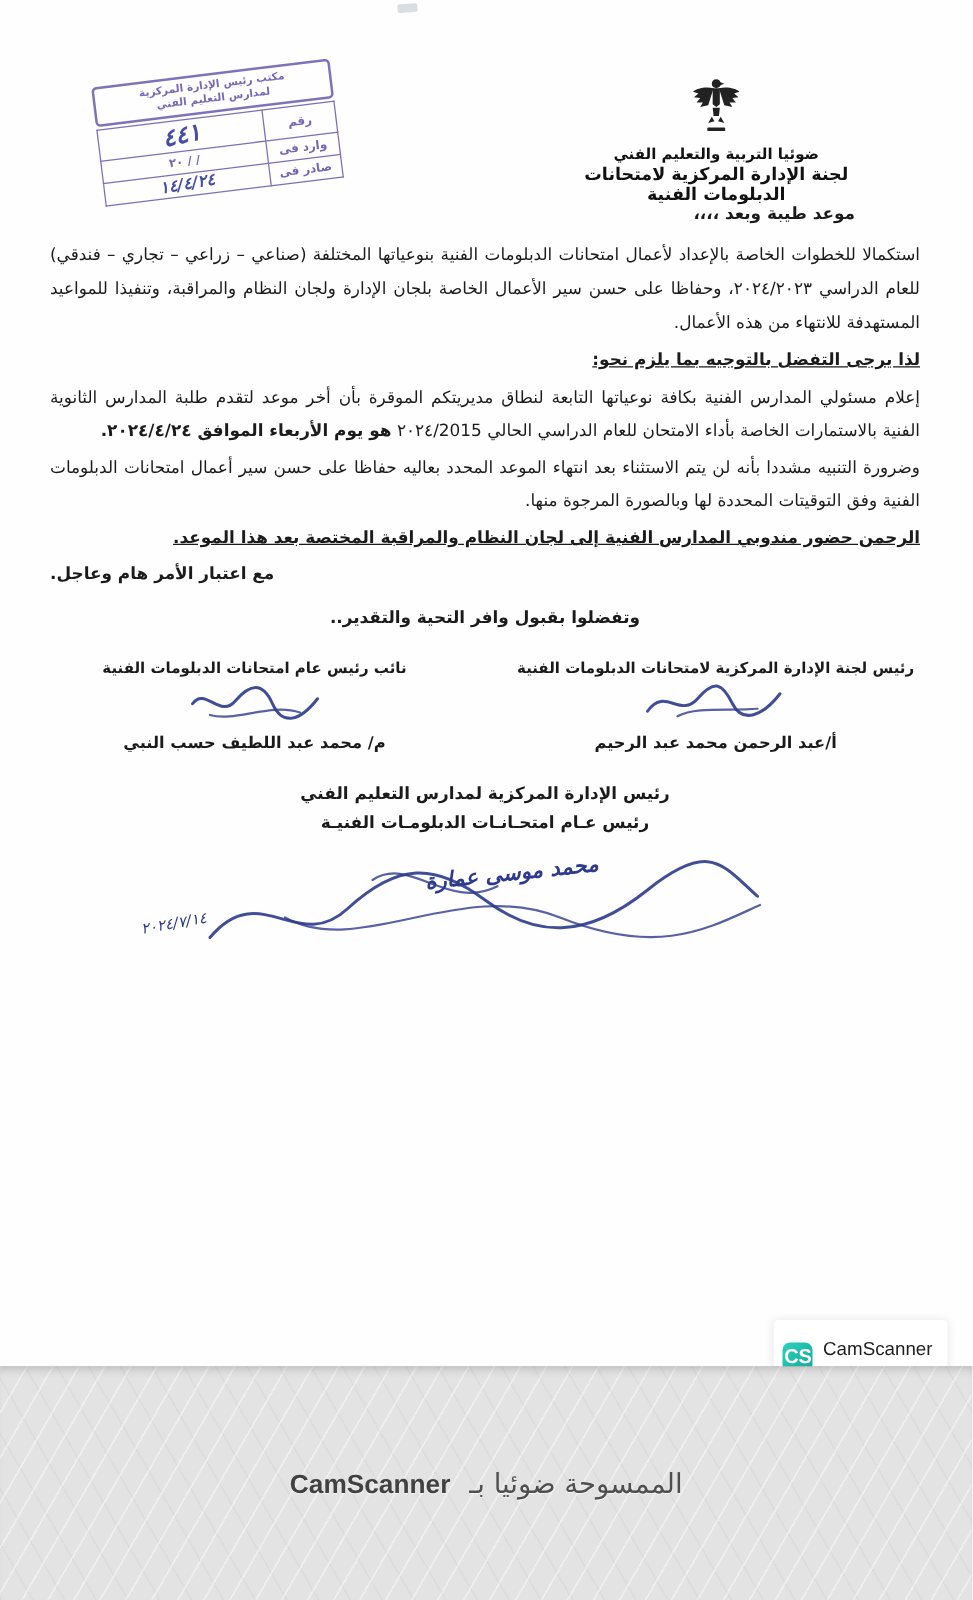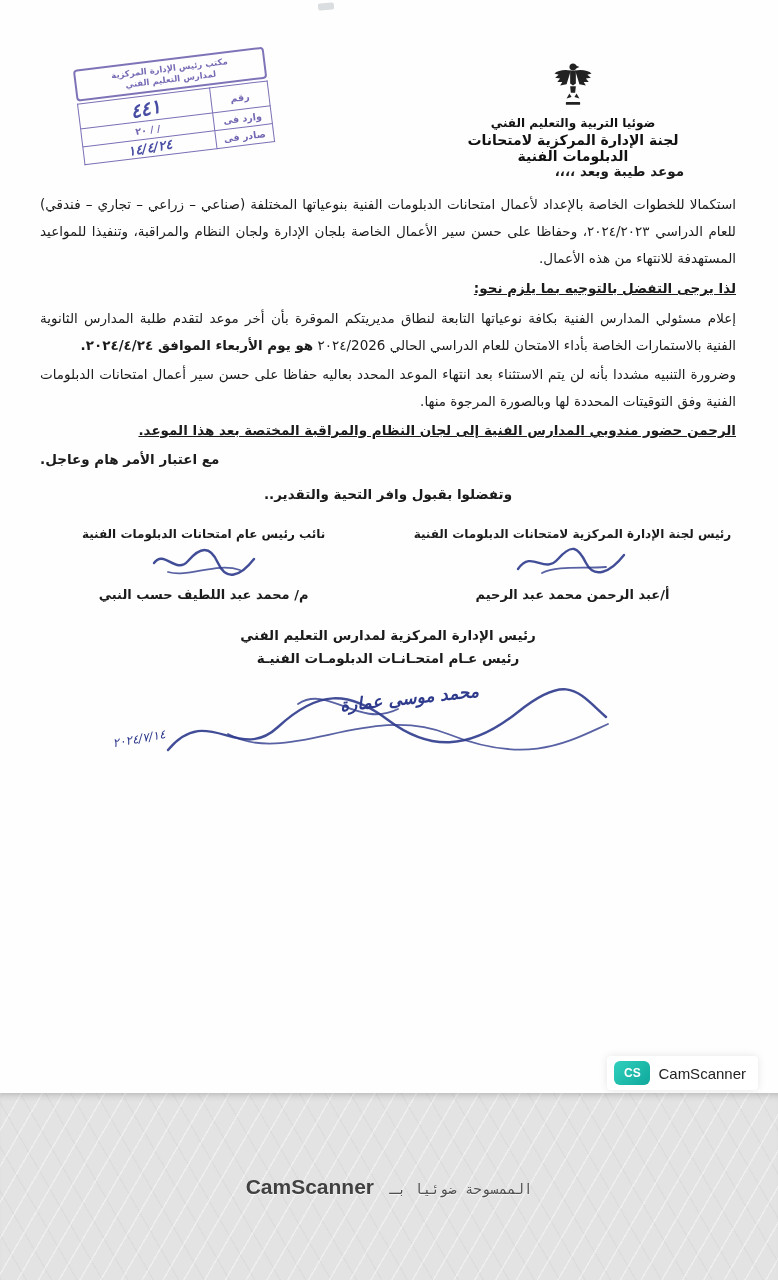--- a/index.html
+++ b/index.html
@@ -74,44 +74,45 @@
   .hand-name { font-size:17px; fill:#2e3a8c; font-style:italic; font-weight:bold; }
   .hand-date { font-size:12px; fill:#2e3a8c; font-style:italic; }
   
   .cam {
     position:absolute; right:20px; top:1056px;
     display:flex; align-items:center; gap:8px;
     background:#ffffff; padding:5px 12px 5px 7px; border-radius:4px;
     box-shadow:0 0 8px rgba(0,0,0,.10);
   }
   .cam-badge {
-    width:36px; height:24px; border-radius:6px;
+    width:24px; height:24px; border-radius:6px;
     background:linear-gradient(135deg,#2fd0bd,#10a89b);
-    color:#fff; font-weight:bold; font-size:12px;
+    color:#fff; font-weight:bold; font-size:16px;
     display:flex; align-items:center; justify-content:center;
     font-family:"Liberation Sans", sans-serif;
+    margin-top:13px;
   }
   .cam-brand {
     font-family:"Liberation Sans", sans-serif;
     font-size:15px; color:#1f1f1f; font-weight:500;
   }
   
   .footer {
     position:absolute; top:1093px; left:0; right:0; bottom:0;
     background-color:#e3e3e3;
     background-image:
       repeating-linear-gradient(120deg, rgba(255,255,255,.40) 0 1.5px, transparent 1.5px 18px),
       repeating-linear-gradient(60deg, rgba(0,0,0,.028) 0 1.5px, transparent 1.5px 22px);
     box-shadow: inset 0 7px 9px -7px rgba(0,0,0,.28);
   }
   .footer-text {
     position:absolute; left:0; right:0; top:82px;
     text-align:center; direction:rtl; color:#4f4f4f;
   }
-  .footer-ar { font-size:14px; margin-left:10px; text-shadow:0 1px 0 rgba(255,255,255,.65);font-family:Liberation Mono, monospace; }
+  .footer-ar { font-size:22px; margin-left:10px; text-shadow:0 1px 0 rgba(255,255,255,.65); }
   .footer-brand {
     font-family:"Liberation Sans", sans-serif;
     font-size:21px; font-weight:600; color:#414141;
     text-shadow:0 1px 0 rgba(255,255,255,.65);
   }
 </style>
 </head>
 <body>
 
 <div class="doc">
@@ -155,21 +156,21 @@
       </g>
     </svg>
     <div class="lh1">ضوئيا التربية والتعليم الفني</div>
     <div class="lh2">لجنة الإدارة المركزية لامتحانات الدبلومات الفنية</div>
   </div>
 
   <div class="letter">
     <p class="greeting">موعد طيبة وبعد ،،،،</p>
     <p>استكمالا للخطوات الخاصة بالإعداد لأعمال امتحانات الدبلومات الفنية بنوعياتها المختلفة (صناعي – زراعي – تجاري – فندقي) للعام الدراسي ٢٠٢٤/٢٠٢٣، وحفاظا على حسن سير الأعمال الخاصة بلجان الإدارة ولجان النظام والمراقبة، وتنفيذا للمواعيد المستهدفة للانتهاء من هذه الأعمال.</p>
     <p class="heading">لذا يرجى التفضل بالتوجيه بما يلزم نحو:</p>
-    <p><span>إعلام مسئولي المدارس الفنية بكافة نوعياتها التابعة لنطاق مديريتكم الموقرة بأن أخر موعد لتقدم طلبة المدارس الثانوية الفنية بالاستمارات الخاصة بأداء الامتحان للعام الدراسي الحالي ٢٠٢٤/2026 </span><span class="bold-seg">هو يوم الأربعاء الموافق ٢٠٢٤/٤/٢٤.</span></p>
+    <p><span>إعلام مسئولي المدارس الفنية بكافة نوعياتها التابعة لنطاق مديريتكم الموقرة بأن أخر موعد لتقدم طلبة المدارس الثانوية الفنية بالاستمارات الخاصة بأداء الامتحان للعام الدراسي الحالي ٢٠٢٤/2015 </span><span class="bold-seg">هو يوم الأربعاء الموافق ٢٠٢٤/٤/٢٤.</span></p>
     <p>وضرورة التنبيه مشددا بأنه لن يتم الاستثناء بعد انتهاء الموعد المحدد بعاليه حفاظا على حسن سير أعمال امتحانات الدبلومات الفنية وفق التوقيتات المحددة لها وبالصورة المرجوة منها.</p>
     <p class="warning">الرحمن حضور مندوبي المدارس الفنية إلى لجان النظام والمراقبة المختصة بعد هذا الموعد.</p>
     <p class="important">مع اعتبار الأمر هام وعاجل.</p>
     <p class="closing">وتفضلوا بقبول وافر التحية والتقدير..</p>
 
     <div class="sig-row">
       <div class="sig-block">
         <div class="sig-title">رئيس لجنة الإدارة المركزية لامتحانات الدبلومات الفنية</div>
         <svg class="scribble" width="120" height="36" viewBox="0 0 120 36" aria-hidden="true">
           <path class="ink-path" d="M6 24C20 4 32 30 46 14S66 2 74 18 98 28 112 10"></path>

